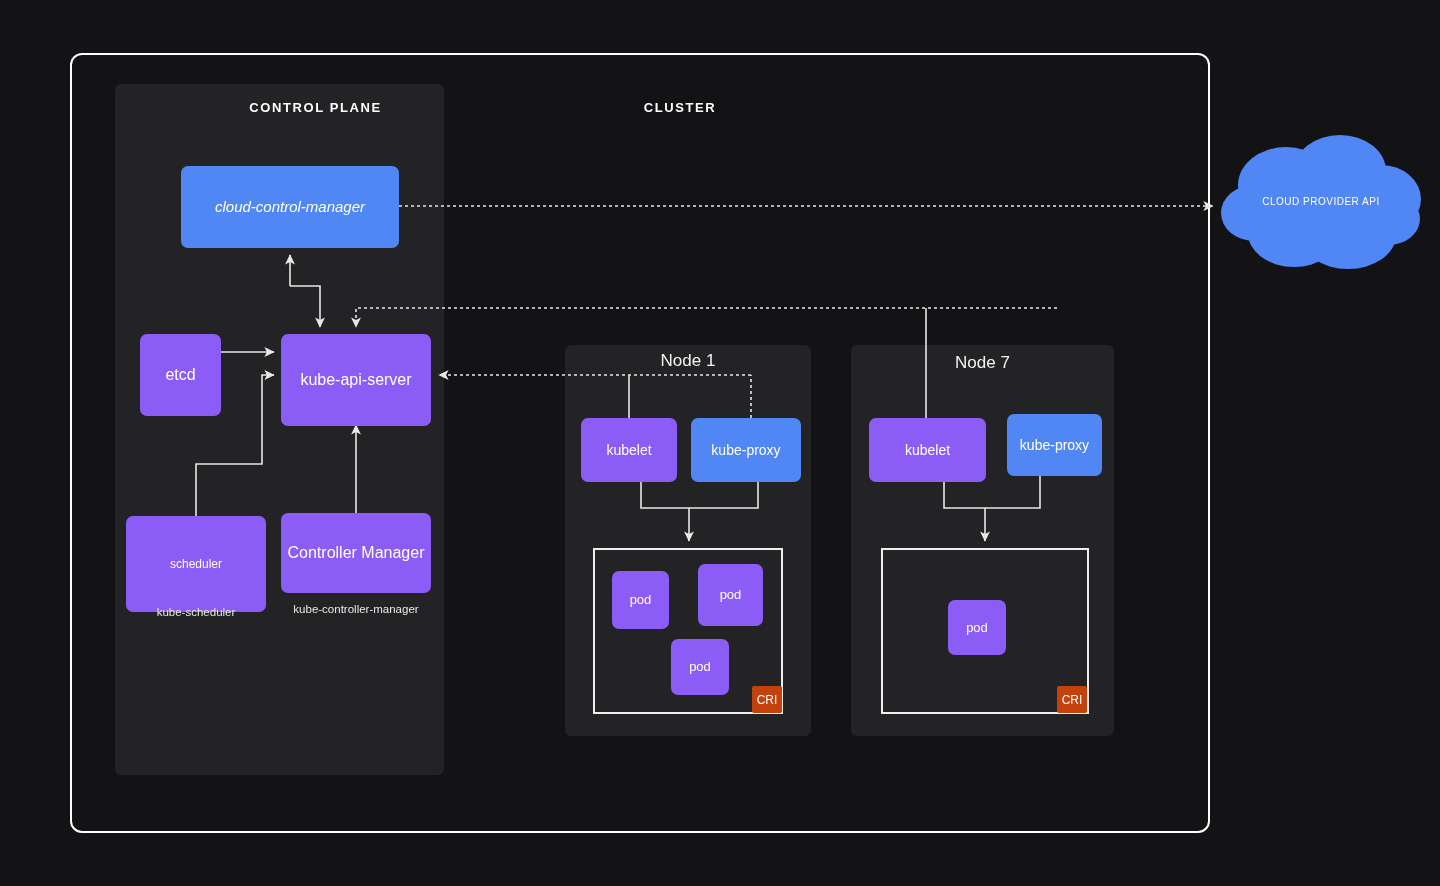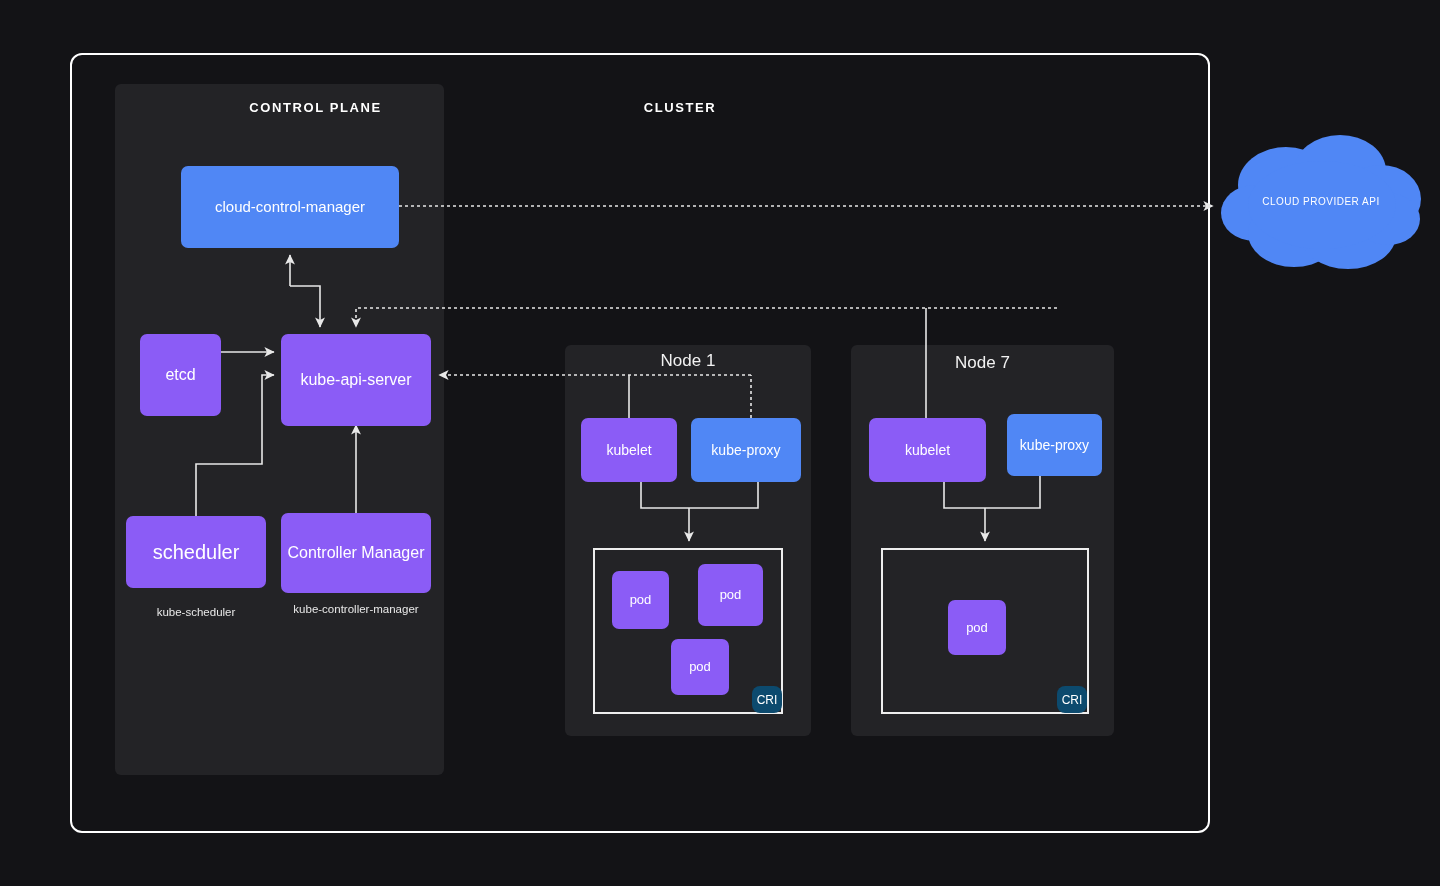--- a/index.html
+++ b/index.html
@@ -75,45 +75,45 @@
     display: flex;
     align-items: center;
     justify-content: center;
     color: #ffffff;
     text-align: center;
     line-height: 1.2;
   }
   .box-dark  { background: #8b5cf6; }
   .box-light { background: #5087f5; }
 
-  .b-ccm        { left: 181px; top: 166px; width: 218px; height: 82px; font-size: 15px; }
+  .b-ccm        { left: 181px; top: 166px; width: 218px; height: 82px; font-size: 15px; font-style: italic; }
   .b-etcd       { left: 140px; top: 334px; width: 81px;  height: 82px; font-size: 16px; }
   .b-api        { left: 281px; top: 334px; width: 150px; height: 92px; font-size: 16px; }
-  .b-sched      { left: 126px; top: 516px; width: 140px; height: 72px; font-size: 20px; }
+  .b-sched      { left: 126px; top: 516px; width: 140px; height: 96px; font-size: 12px; }
   .b-ctrl       { left: 281px; top: 513px; width: 150px; height: 80px; font-size: 16px; }
 
   .b-n1-kubelet { left: 581px; top: 418px; width: 96px;  height: 64px; font-size: 14px; }
   .b-n1-proxy   { left: 691px; top: 418px; width: 110px; height: 64px; font-size: 14px; }
   .b-n2-kubelet { left: 869px; top: 418px; width: 117px; height: 64px; font-size: 14px; }
   .b-n2-proxy   { left: 1007px;top: 414px; width: 95px;  height: 62px; font-size: 14px; }
 
   .b-pod1 { left: 612px; top: 571px; width: 57px; height: 58px; font-size: 13px; }
   .b-pod2 { left: 698px; top: 564px; width: 65px; height: 62px; font-size: 13px; }
   .b-pod3 { left: 671px; top: 639px; width: 58px; height: 56px; font-size: 13px; }
   .b-pod4 { left: 948px; top: 600px; width: 58px; height: 55px; font-size: 13px; }
 
   .cri-badge {
     position: absolute;
-    background: #0c4a6e;
+    background: #c2410c;
     color: #ffffff;
     font-size: 12px;
     display: flex;
     align-items: center;
     justify-content: center;
-    border-radius: 8px;
+    border-radius: 2px;
     box-sizing: border-box;
   }
   .cri-n1 { left: 752px; top: 686px; width: 30px; height: 27px; }
   .cri-n2 { left: 1057px; top: 686px; width: 30px; height: 27px; }
 
   
   .runtime-box {
     position: absolute;
     border: 2px solid #eeeeee;
     box-sizing: border-box;

